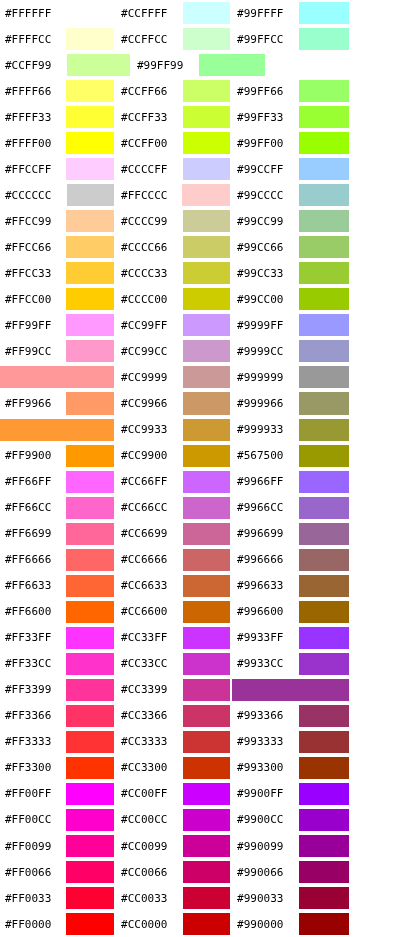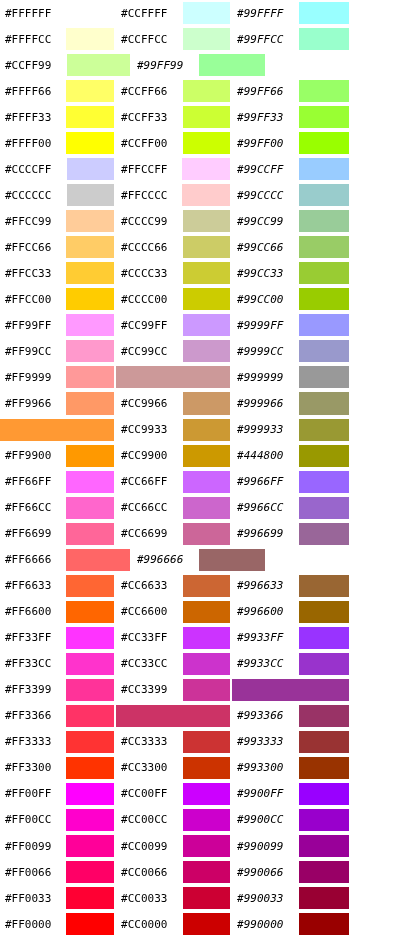--- a/index.html
+++ b/index.html
@@ -29,21 +29,21 @@
     min-height: 0;
   }
   .color-cell {
     display: flex;
     flex-direction: row;
     align-items: stretch;
     min-width: 0;
   }
   .cell-g1 { width: 132px; }
   .cell-g2 { width: 132px; }
-  .cell-g3 { width: 133px; font-style: italic; }
+  .cell-g3 { width: 133px; }
 
   .hex-label {
     width: 66px;
     flex: 0 0 66px;
     display: flex;
     align-items: center;
     padding-left: 5px;
     box-sizing: border-box;
     font-size: 11px;
     line-height: 11px;
@@ -186,32 +186,32 @@
         </div>
       </div>
       <div class="color-cell cell-g3">
         <div class="hex-label">#99FF00</div>
         <div class="swatch-wrap">
           <div class="swatch" style="background-color: rgb(153, 255, 0);"></div>
         </div>
       </div>
     </div>
     <div class="color-row">
+      <div class="color-cell cell-g1">
+        <div class="hex-label">#FFCCFF</div>
+        <div class="swatch-wrap">
+          <div class="swatch" style="background-color: rgb(255, 204, 255);"></div>
+        </div>
+      </div>
       <div class="color-cell cell-g2">
         <div class="hex-label">#CCCCFF</div>
         <div class="swatch-wrap">
           <div class="swatch" style="background-color: rgb(204, 204, 255);"></div>
         </div>
       </div>
-      <div class="color-cell cell-g1">
-        <div class="hex-label">#FFCCFF</div>
-        <div class="swatch-wrap">
-          <div class="swatch" style="background-color: rgb(255, 204, 255);"></div>
-        </div>
-      </div>
       <div class="color-cell cell-g3">
         <div class="hex-label">#99CCFF</div>
         <div class="swatch-wrap">
           <div class="swatch" style="background-color: rgb(153, 204, 255);"></div>
         </div>
       </div>
     </div>
     <div class="color-row">
       <div class="color-cell cell-g2">
         <div class="hex-label">#CCCCCC</div>
@@ -347,26 +347,26 @@
       </div>
       <div class="color-cell cell-g3">
         <div class="hex-label">#9999CC</div>
         <div class="swatch-wrap">
           <div class="swatch" style="background-color: rgb(153, 153, 204);"></div>
         </div>
       </div>
     </div>
     <div class="color-row">
       <div class="color-cell cell-g1">
-        <div class="hex-label">#FF9999</div>
         <div class="swatch-wrap">
           <div class="swatch" style="background-color: rgb(255, 153, 153);"></div>
         </div>
       </div>
       <div class="color-cell cell-g2">
+        <div class="hex-label">#CC9999</div>
         <div class="swatch-wrap">
           <div class="swatch" style="background-color: rgb(204, 153, 153);"></div>
         </div>
       </div>
       <div class="color-cell cell-g3">
         <div class="hex-label">#999999</div>
         <div class="swatch-wrap">
           <div class="swatch" style="background-color: rgb(153, 153, 153);"></div>
         </div>
       </div>
@@ -417,21 +417,21 @@
           <div class="swatch" style="background-color: rgb(255, 153, 0);"></div>
         </div>
       </div>
       <div class="color-cell cell-g2">
         <div class="hex-label">#CC9900</div>
         <div class="swatch-wrap">
           <div class="swatch" style="background-color: rgb(204, 153, 0);"></div>
         </div>
       </div>
       <div class="color-cell cell-g3">
-        <div class="hex-label">#444800</div>
+        <div class="hex-label">#567500</div>
         <div class="swatch-wrap">
           <div class="swatch" style="background-color: rgb(153, 153, 0);"></div>
         </div>
       </div>
     </div>
     <div class="color-row">
       <div class="color-cell cell-g1">
         <div class="hex-label">#FF66FF</div>
         <div class="swatch-wrap">
           <div class="swatch" style="background-color: rgb(255, 102, 255);"></div>
@@ -490,20 +490,26 @@
         </div>
       </div>
     </div>
     <div class="color-row">
       <div class="color-cell cell-g1">
         <div class="hex-label">#FF6666</div>
         <div class="swatch-wrap">
           <div class="swatch" style="background-color: rgb(255, 102, 102);"></div>
         </div>
       </div>
+      <div class="color-cell cell-g2">
+        <div class="hex-label">#CC6666</div>
+        <div class="swatch-wrap">
+          <div class="swatch" style="background-color: rgb(204, 102, 102);"></div>
+        </div>
+      </div>
       <div class="color-cell cell-g3">
         <div class="hex-label">#996666</div>
         <div class="swatch-wrap">
           <div class="swatch" style="background-color: rgb(153, 102, 102);"></div>
         </div>
       </div>
     </div>
     <div class="color-row">
       <div class="color-cell cell-g1">
         <div class="hex-label">#FF6633</div>
@@ -604,20 +610,21 @@
       </div>
     </div>
     <div class="color-row">
       <div class="color-cell cell-g1">
         <div class="hex-label">#FF3366</div>
         <div class="swatch-wrap">
           <div class="swatch" style="background-color: rgb(255, 51, 102);"></div>
         </div>
       </div>
       <div class="color-cell cell-g2">
+        <div class="hex-label">#CC3366</div>
         <div class="swatch-wrap">
           <div class="swatch" style="background-color: rgb(204, 51, 102);"></div>
         </div>
       </div>
       <div class="color-cell cell-g3">
         <div class="hex-label">#993366</div>
         <div class="swatch-wrap">
           <div class="swatch" style="background-color: rgb(153, 51, 102);"></div>
         </div>
       </div>

